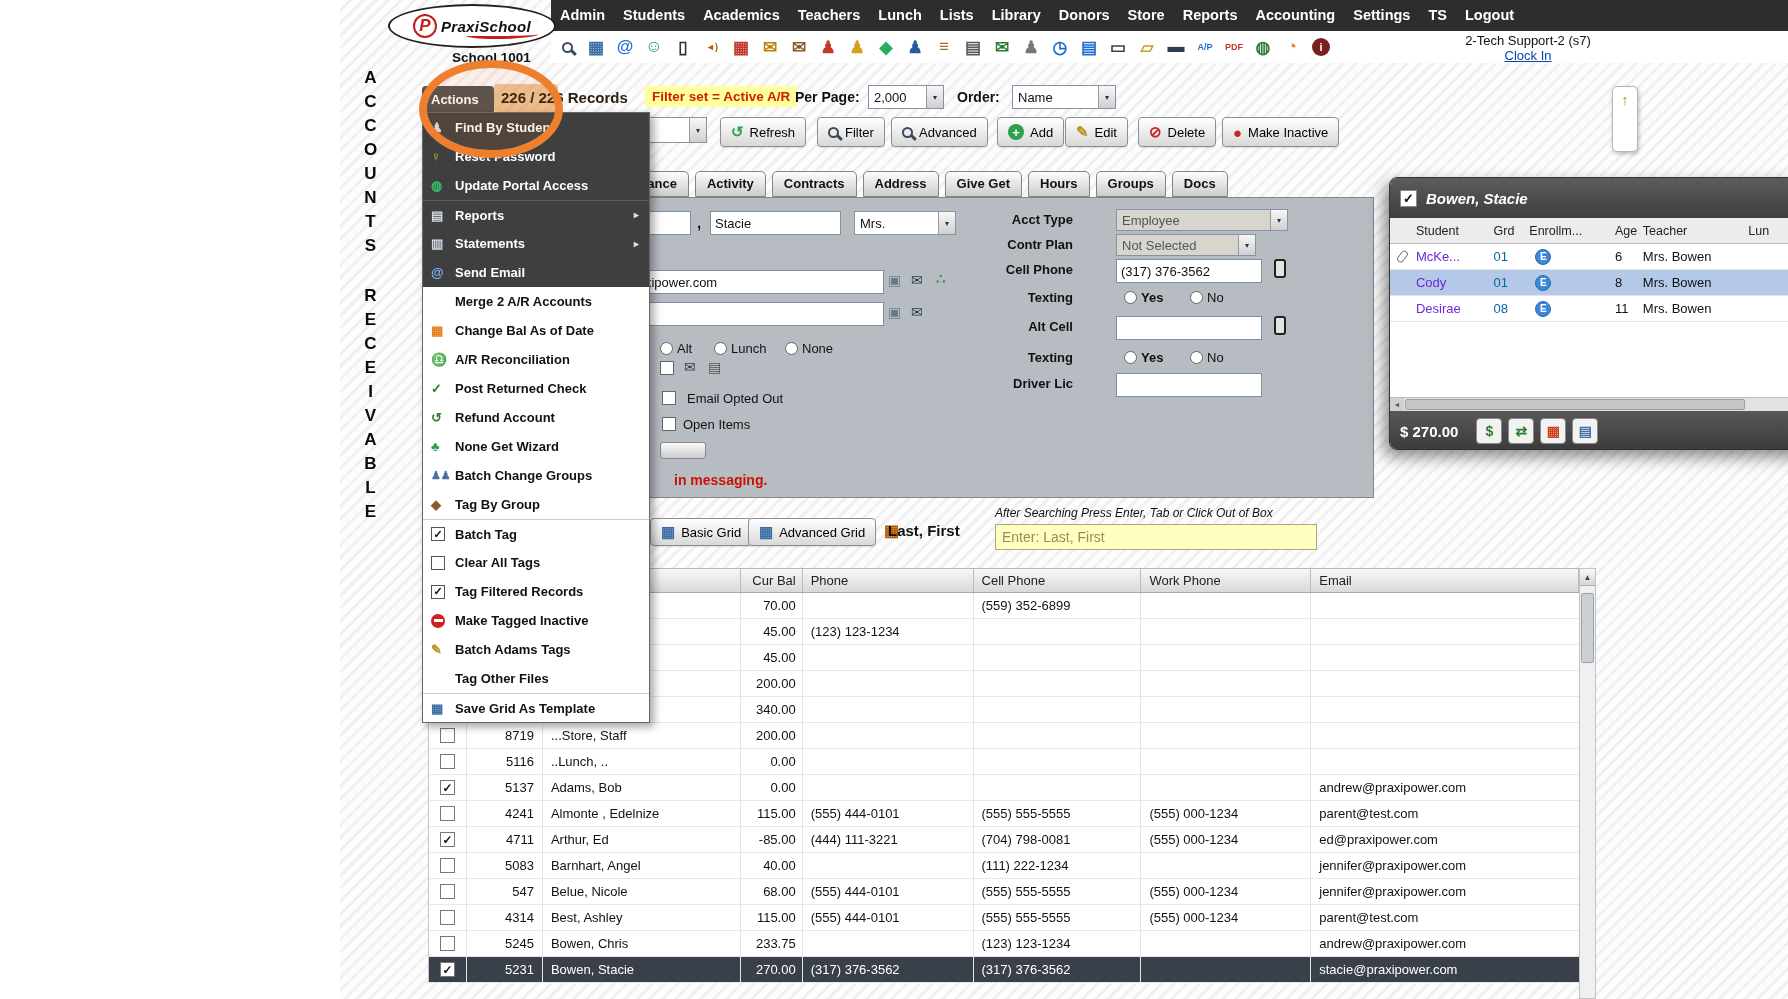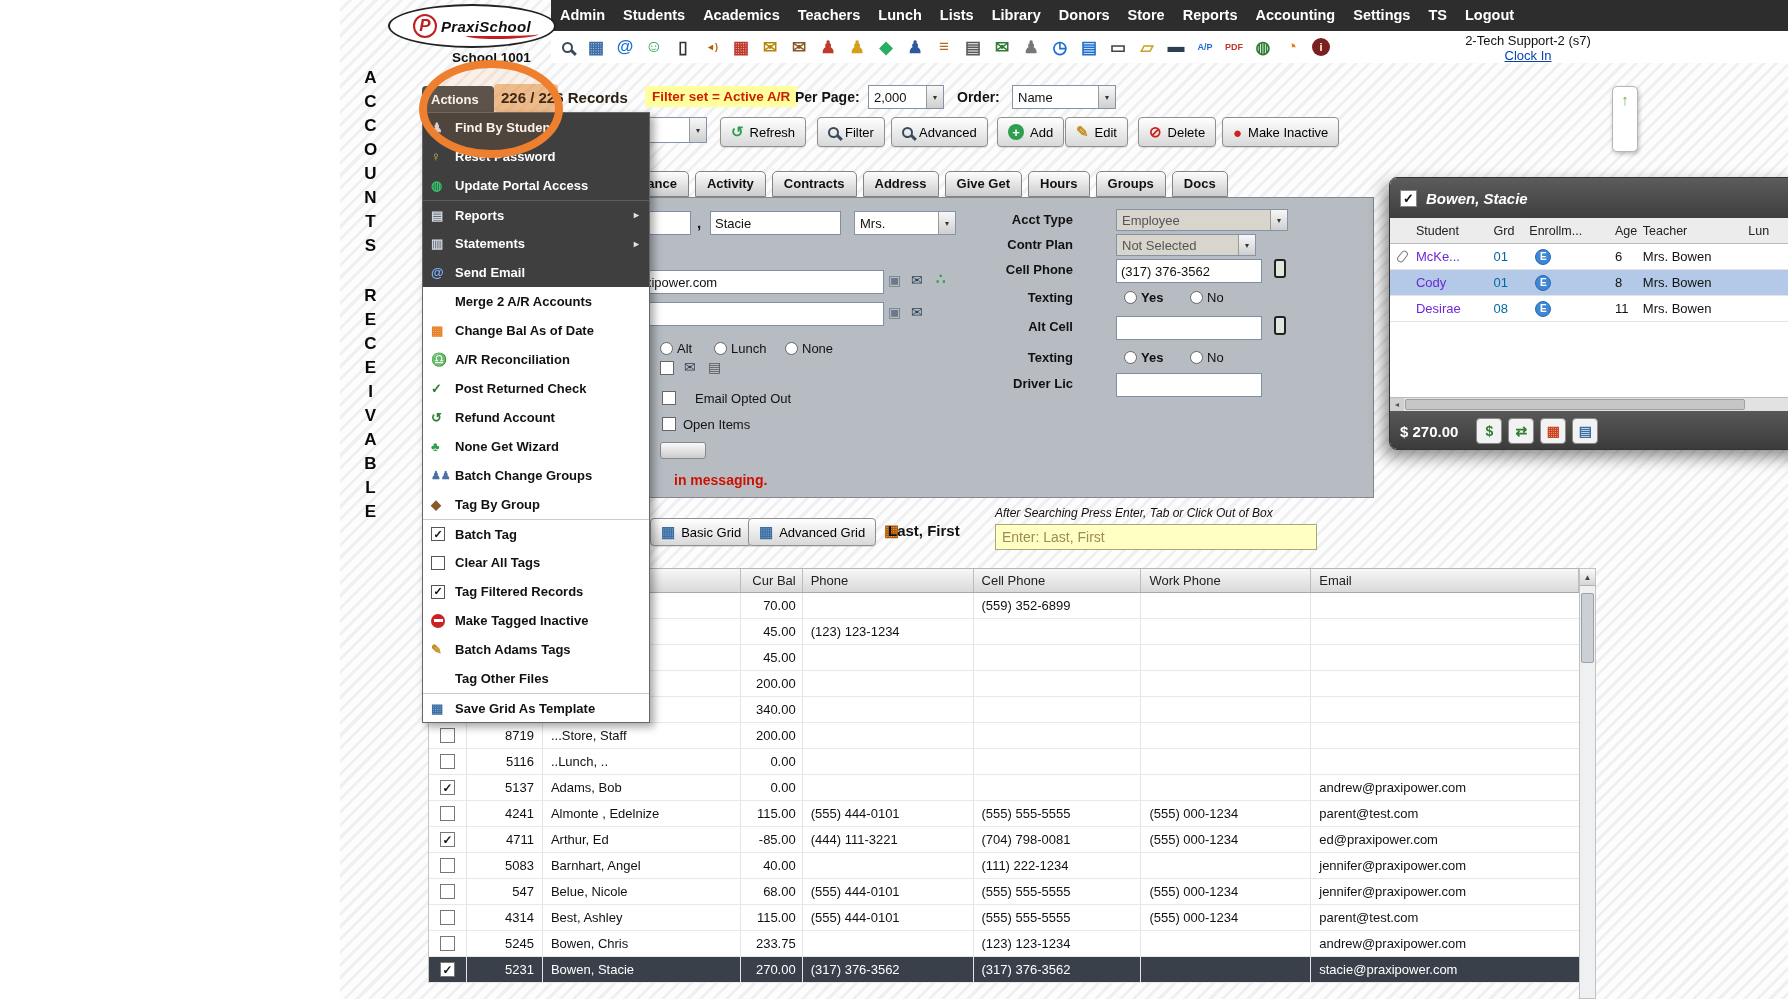--- a/index.html
+++ b/index.html
@@ -312,21 +312,21 @@
   <span class="fp rad" style="left:289px;top:144px;"></span>
   <span class="fp" style="left:306px;top:143px;">Lunch</span>
   <span class="fp rad" style="left:360px;top:144px;"></span>
   <span class="fp" style="left:377px;top:143px;">None</span>
 
   <span class="fp fcb" style="left:235px;top:163px;"></span>
   <span class="fp" style="left:259px;top:161px;color:#2c3e50;font-size:14px;">✉</span>
   <span class="fp" style="left:283px;top:161px;color:#555;font-size:14px;">▤</span>
 
   <span class="fp fcb" style="left:237px;top:193px;"></span>
-  <span class="fp" style="left:270px;top:193px;">Email Opted Out</span>
+  <span class="fp" style="left:262px;top:193px;">Email Opted Out</span>
 
   <span class="fp fcb" style="left:237px;top:219px;"></span>
   <span class="fp" style="left:258px;top:219px;">Open Items</span>
 
   <div class="fp" style="left:235px;top:244px;width:46px;height:17px;background:linear-gradient(#fafafa,#ccc);border:1px solid #888;border-radius:3px;"></div>
 
   <div class="fp rednote" style="left:249px;top:274px;">in messaging.</div>
 
   <span class="fp flabel" style="left:568px;top:14px;">Acct Type</span>
   <div class="sel dis" style="left:691px;top:11px;width:172px;height:22px;">

